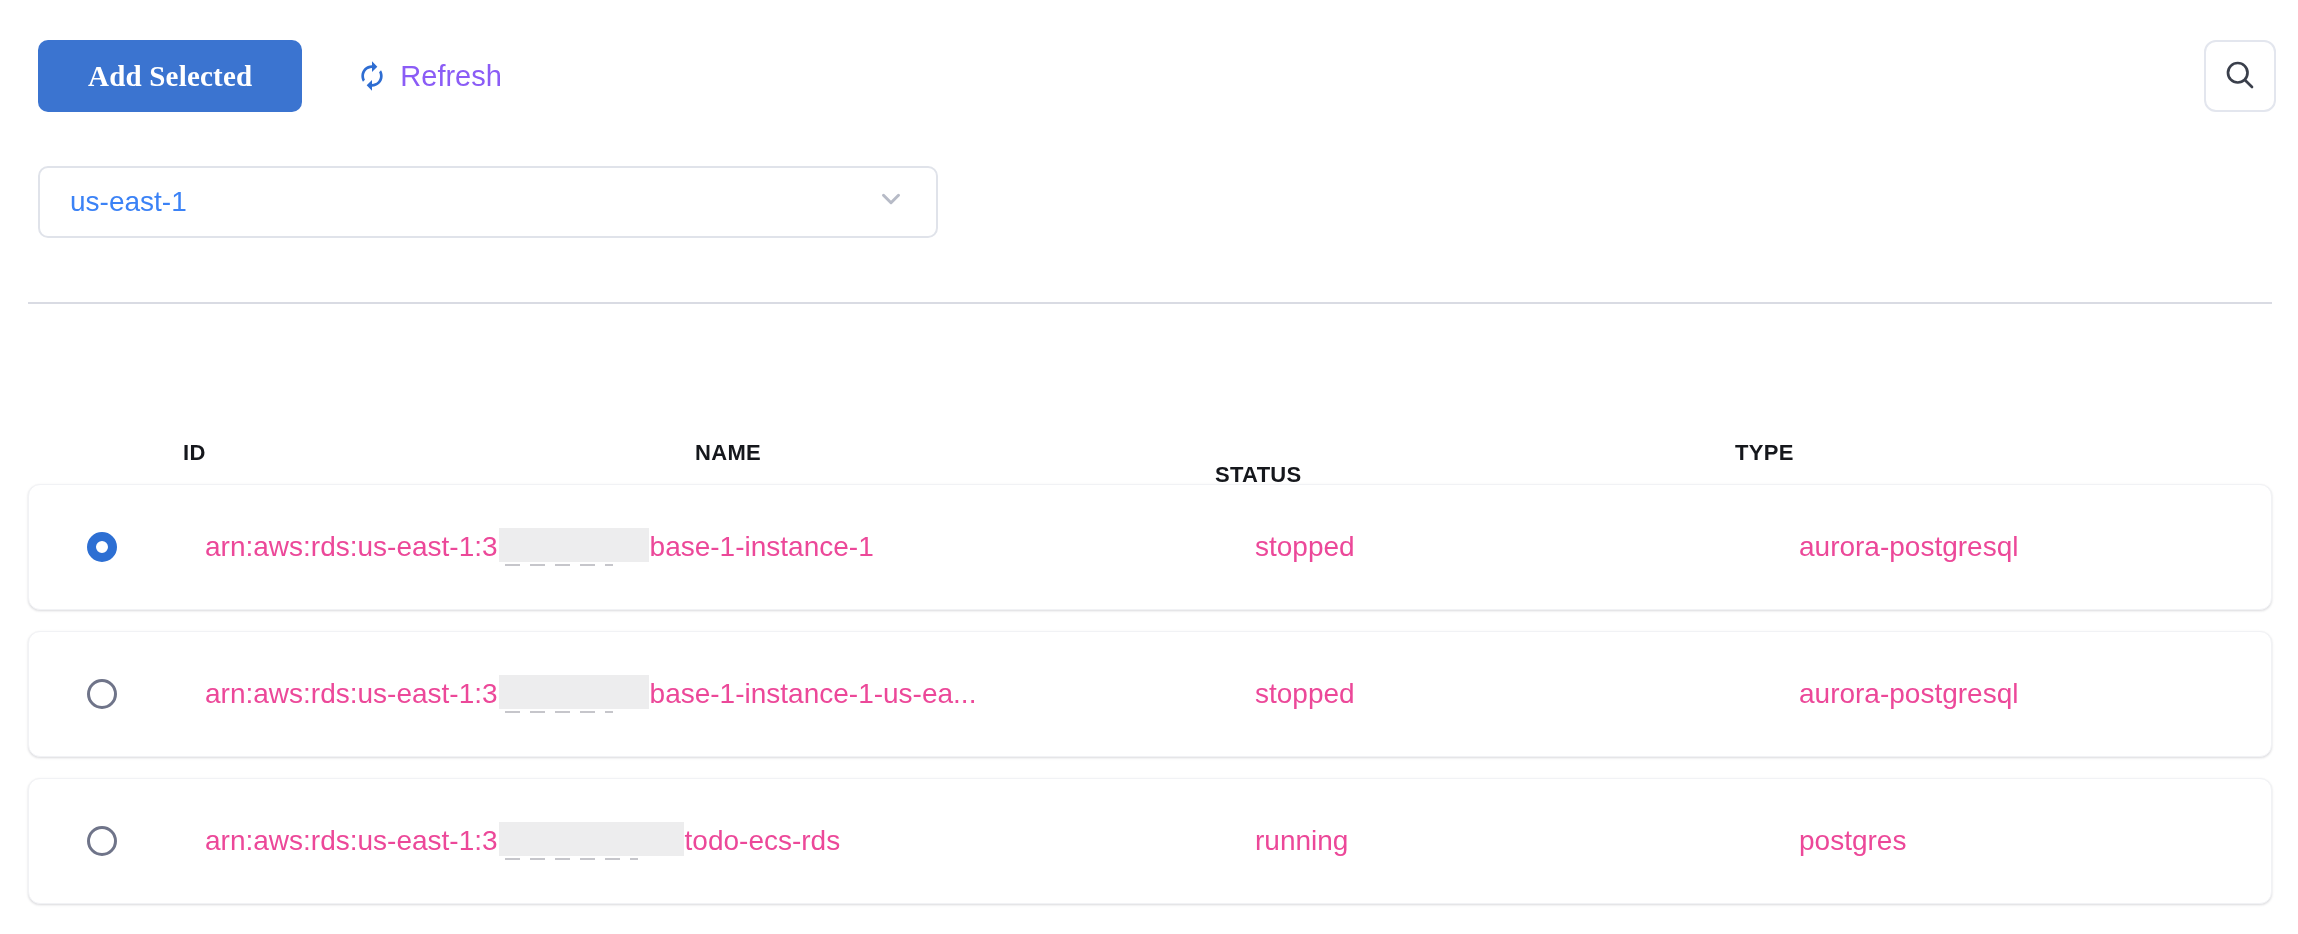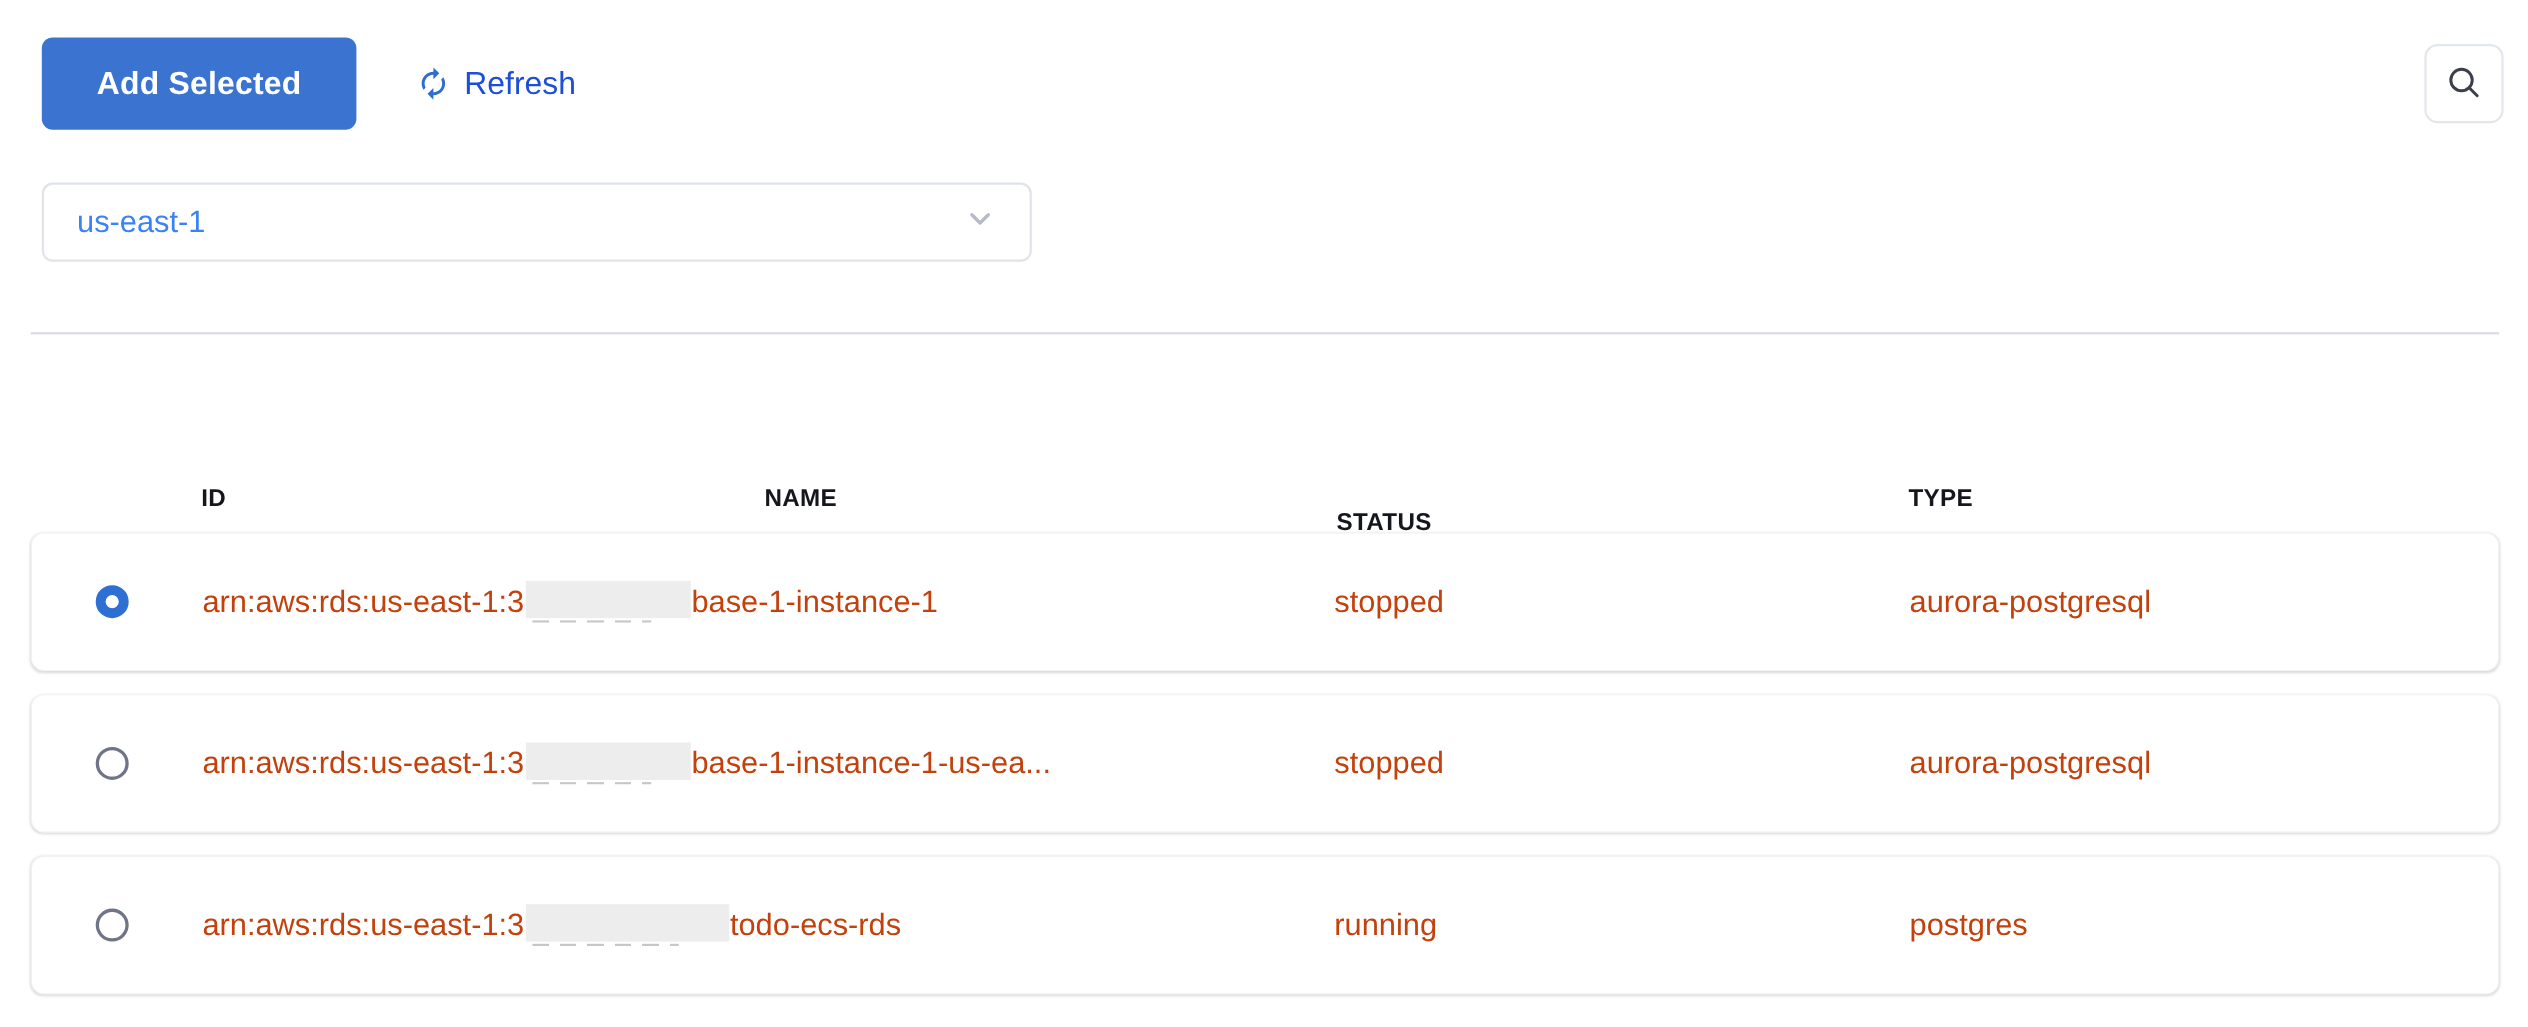--- a/index.html
+++ b/index.html
@@ -9,36 +9,36 @@
   .page {
     position:relative;
     width:2298px; height:934px;
     background:#ffffff;
     overflow:hidden;
   }
 
   
   .toolbar { position:absolute; top:40px; left:38px; height:72px; display:flex; align-items:center; gap:54px; }
   .btn-primary {
-    height:84px;
+    height:72px;
     padding:0 50px;
     background:#3b74d0;
     color:#ffffff;
-    font-family:Liberation Sans, sans-serif;
+    font-family:Liberation Serif, serif;
     font-size:29px;
     font-weight:700;
     border:none;
     border-radius:10px;
     cursor:pointer;
     display:flex; align-items:center;
     letter-spacing:.2px;
   }
   .refresh-link {
     display:flex; align-items:center; gap:12px;
-    color:#1d4ed8;
+    color:#8b5cf6;
     font-size:29px;
     font-weight:500;
     text-decoration:none;
     cursor:pointer;
   }
   .refresh-link svg { display:block; }
 
   .search-btn {
     position:absolute;
     top:40px; right:22px;
@@ -97,22 +97,23 @@
     height:126px;
     margin-bottom:21px;
     background:#ffffff;
     border:1px solid #f1f2f5;
     border-radius:12px;
     box-shadow:0 1px 3px rgba(20,24,40,.10), 0 1px 2px rgba(20,24,40,.06);
     display:grid;
     grid-template-columns:155px 1029px 523px 1fr;
     align-items:center;
     font-size:28px;
-    color:#c2410c;
-    cursor:pointer;
+    color:#ec4899;
+    cursor:pointer;
+    gap:21px;
   }
   .cell-radio { display:flex; justify-content:flex-start; padding-left:58px; }
   .radio {
     width:30px; height:30px;
     border-radius:50%;
     border:3px solid #6f7489;
     background:#ffffff;
     display:inline-block;
   }
   .radio.selected { border:9px solid #2d6fd3; }

